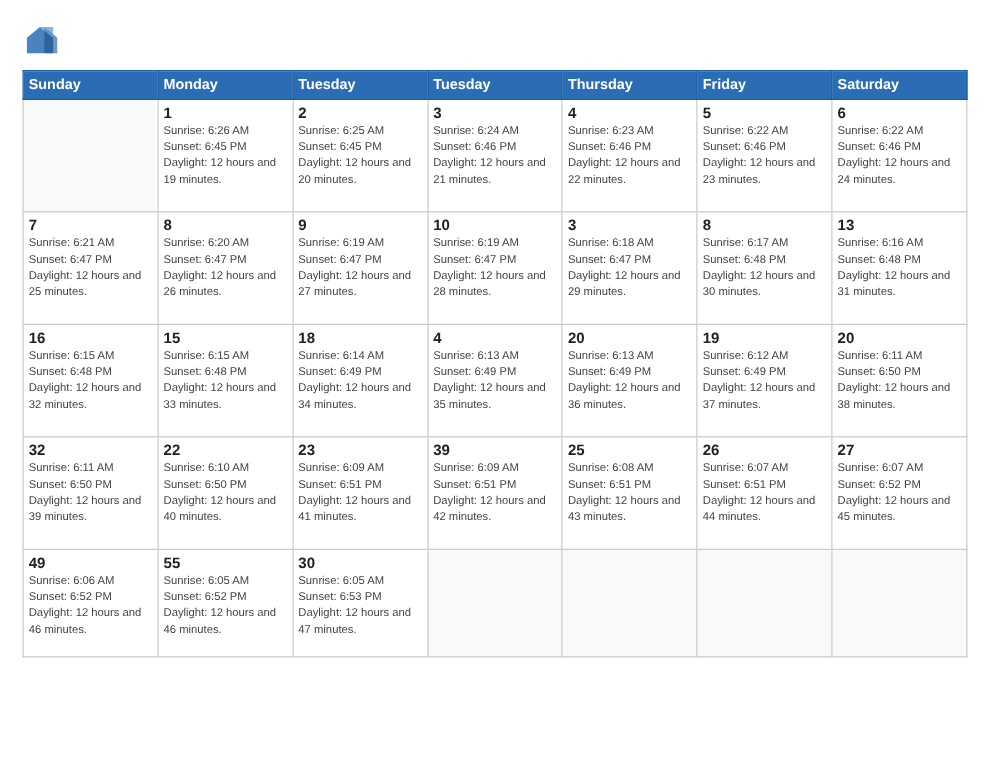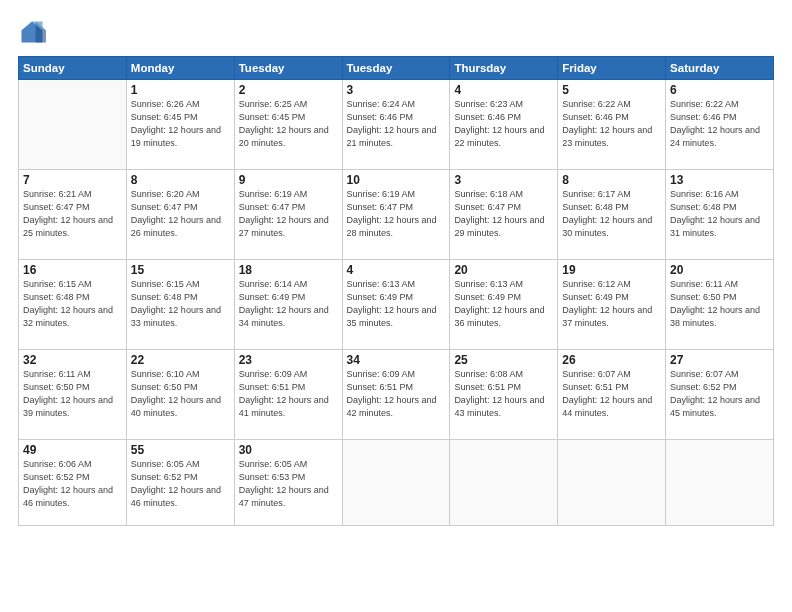--- a/index.html
+++ b/index.html
@@ -227,21 +227,21 @@
           </td>
           <td>
             <span class="day-num">22</span>
             <div class="day-info">Sunrise: 6:10 AM<br>Sunset: 6:50 PM<br>Daylight: 12 hours and 40 minutes.</div>
           </td>
           <td>
             <span class="day-num">23</span>
             <div class="day-info">Sunrise: 6:09 AM<br>Sunset: 6:51 PM<br>Daylight: 12 hours and 41 minutes.</div>
           </td>
           <td>
-            <span class="day-num">34</span>
+            <span class="day-num">39</span>
             <div class="day-info">Sunrise: 6:09 AM<br>Sunset: 6:51 PM<br>Daylight: 12 hours and 42 minutes.</div>
           </td>
           <td>
             <span class="day-num">25</span>
             <div class="day-info">Sunrise: 6:08 AM<br>Sunset: 6:51 PM<br>Daylight: 12 hours and 43 minutes.</div>
           </td>
           <td>
             <span class="day-num">26</span>
             <div class="day-info">Sunrise: 6:07 AM<br>Sunset: 6:51 PM<br>Daylight: 12 hours and 44 minutes.</div>
           </td>

